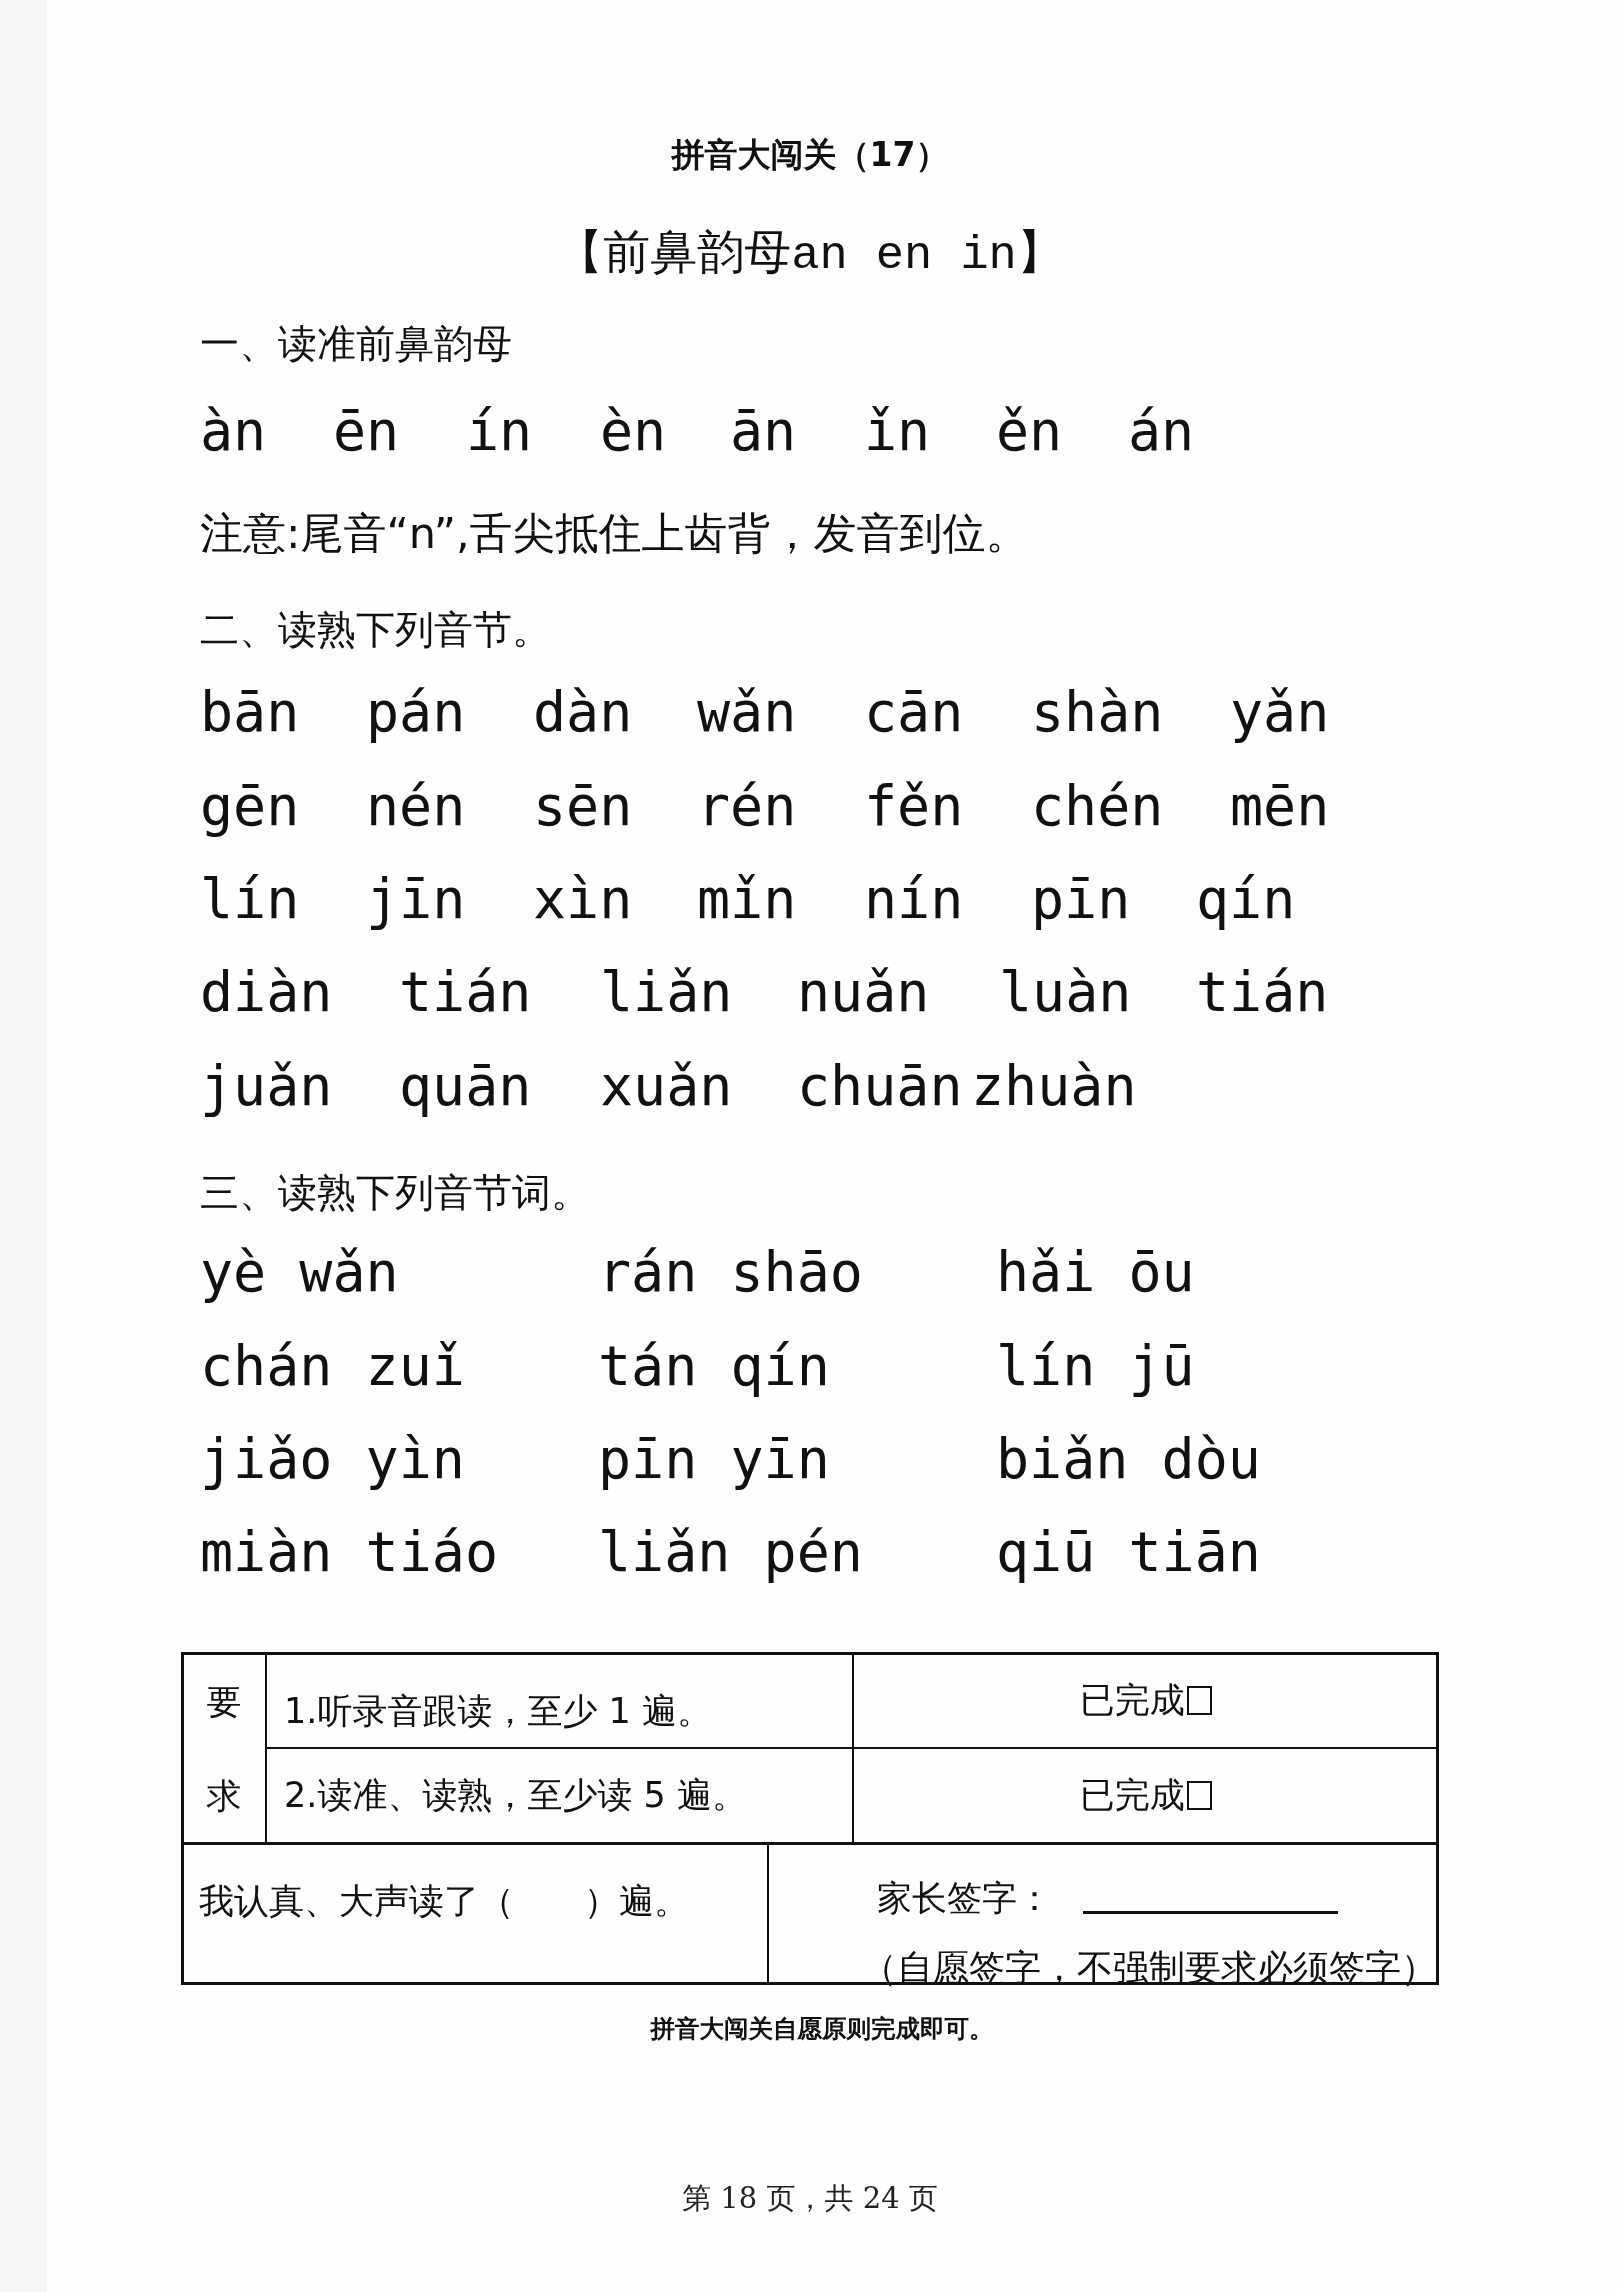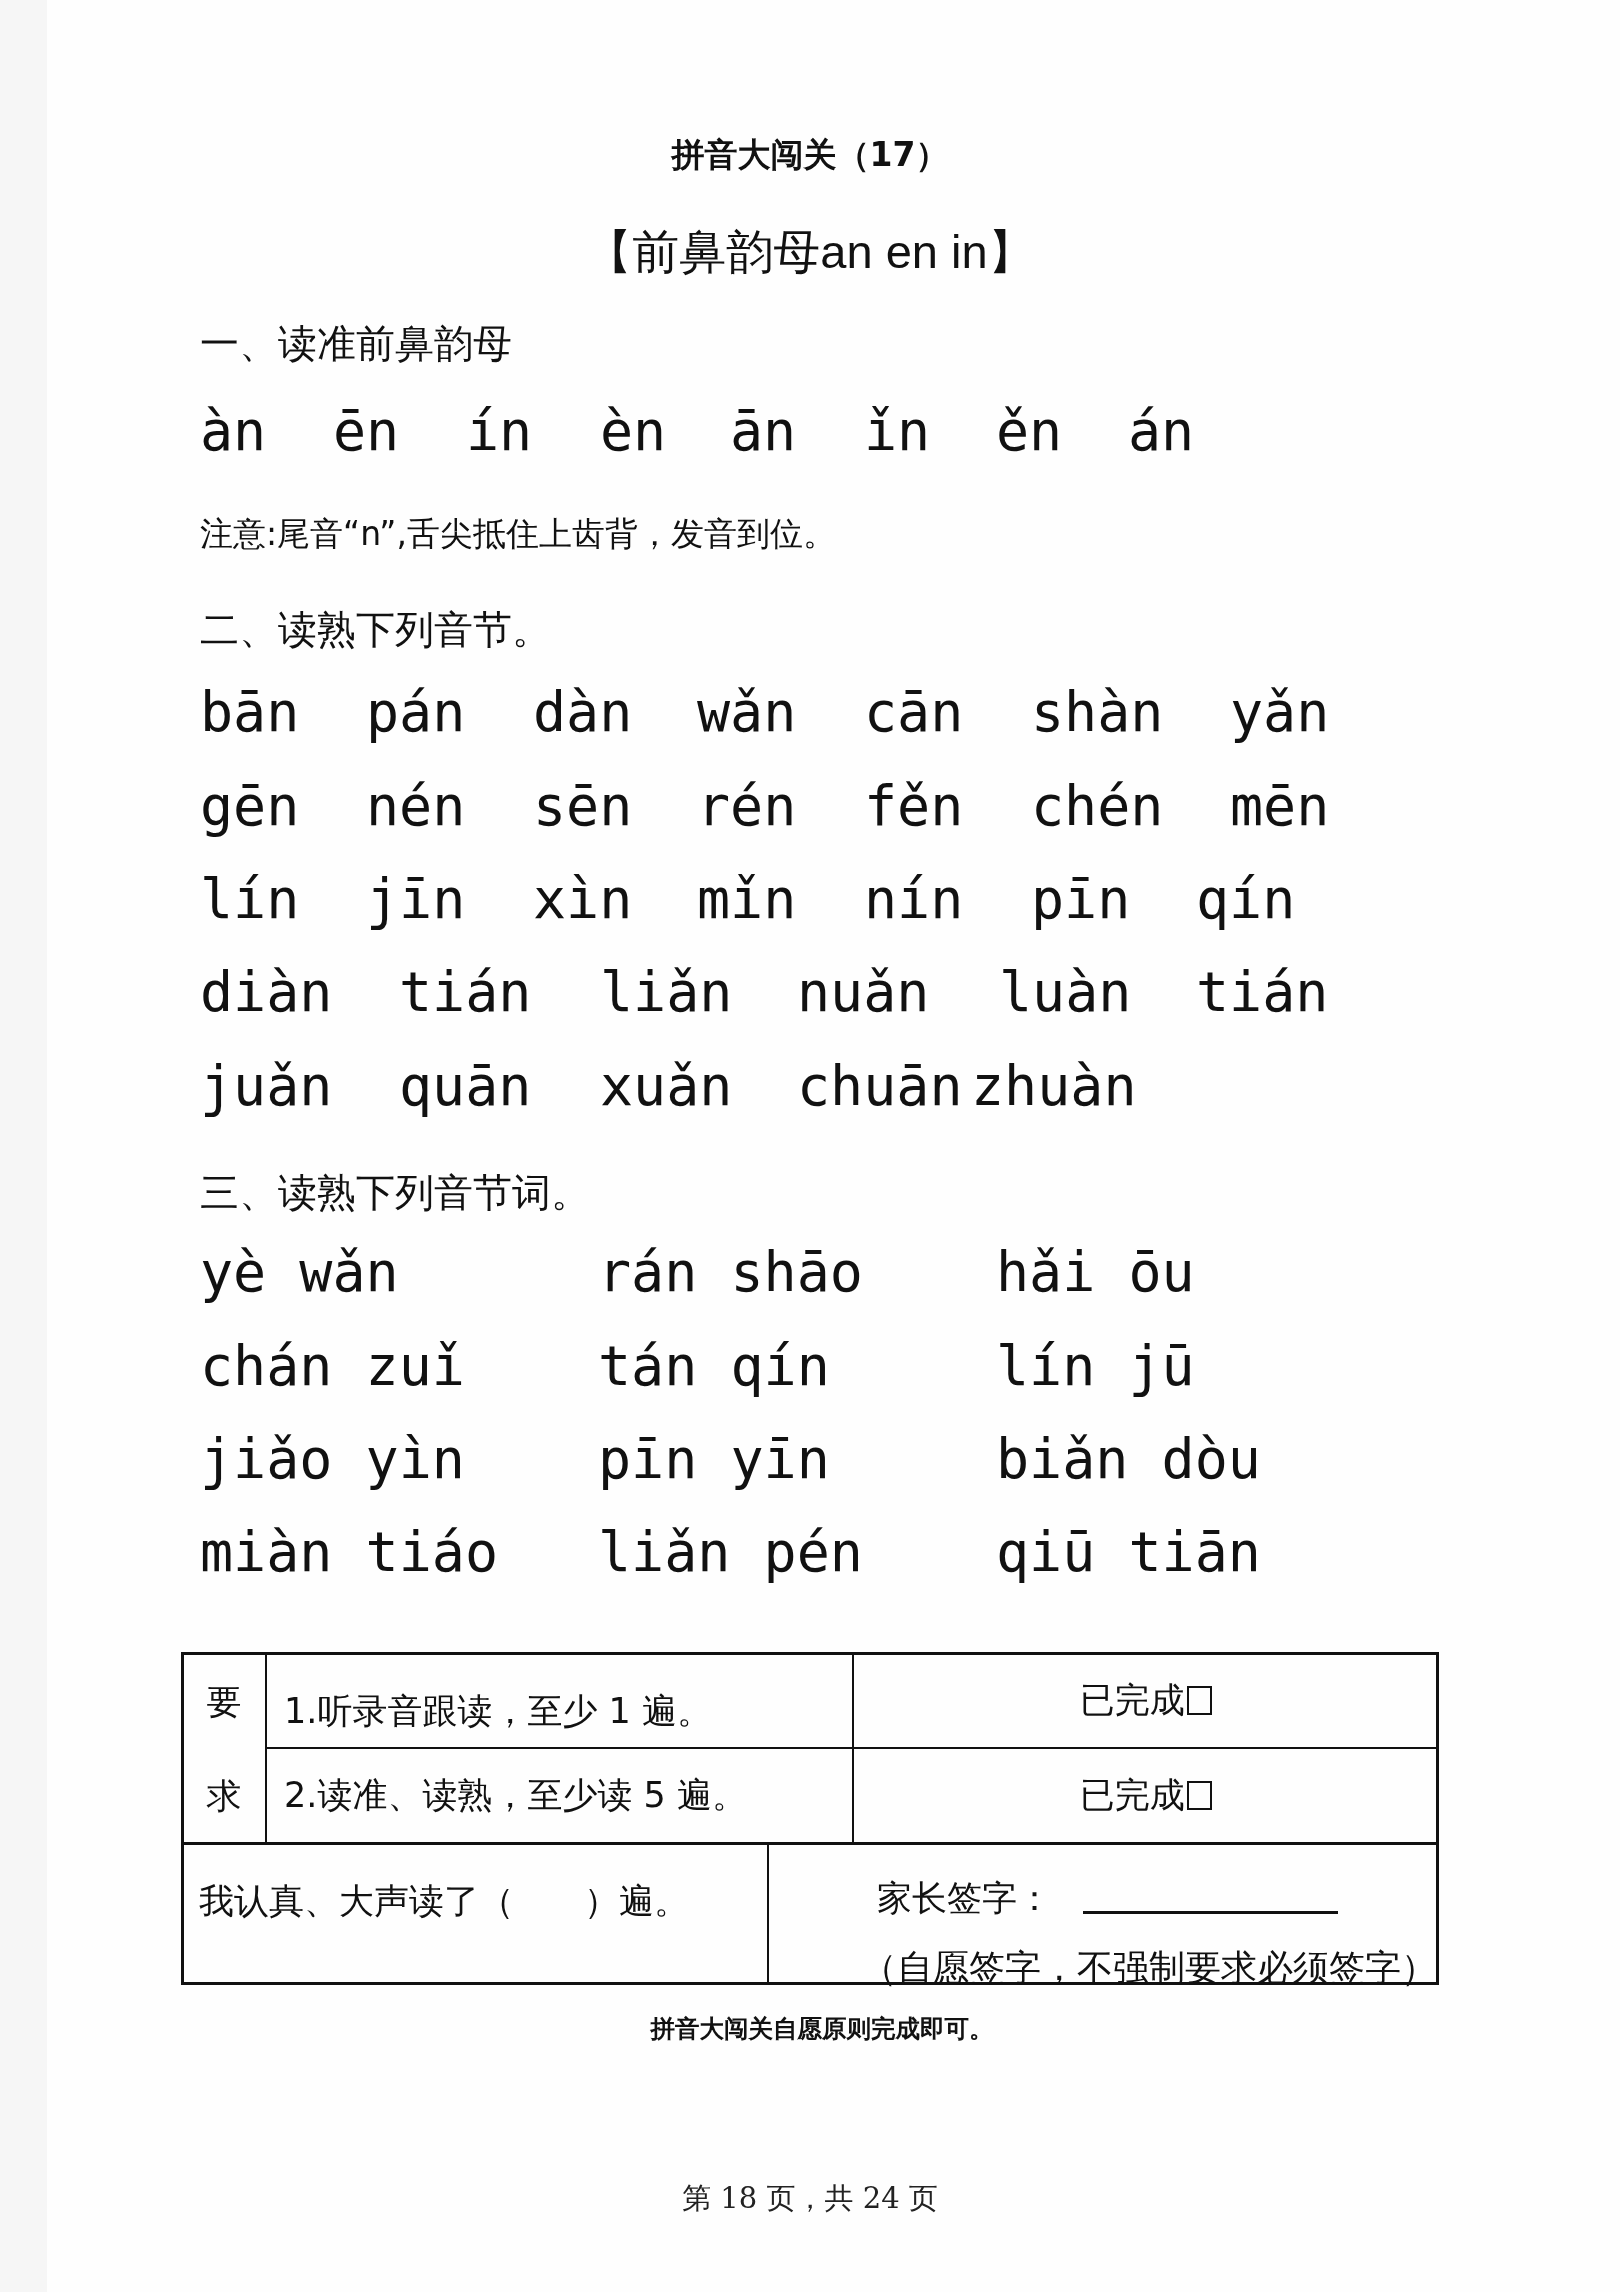--- a/index.html
+++ b/index.html
@@ -5,23 +5,23 @@
   html, body { margin: 0; padding: 0; }
   body {
     width: 1620px; height: 2293px; position: relative; overflow: hidden;
     background: #fefefe; color: #111;
     font-family: "DejaVu Sans", sans-serif;
   }
   .left-shade { position: absolute; left: 0; top: 0; width: 47px; height: 2293px; background: #f6f6f6; }
   .abs { position: absolute; white-space: nowrap; text-align: center; }
   .title { left: 0; width: 1620px; top: 125px; text-align: center; font-size: 33px; font-weight: bold; line-height: 59px; }
   .subtitle { left: 0; width: 1620px; top: 222px; text-align: center; font-size: 47px; line-height: 59px; }
-  .subtitle .latin { font-family: Liberation Sans, sans-serif; }
+  .subtitle .latin { font-family: Liberation Mono, monospace; }
   .section { left: 200px; font-size: 39px; line-height: 43px; }
-  .note { left: 200px; font-size: 33px; line-height: 39px; }
+  .note { left: 200px; font-size: 43px; line-height: 39px; }
   .py { font-family: "DejaVu Sans Mono", monospace; font-size: 55px; line-height: 59px; }
   .tline { position: absolute; background: #111; }
   .tcell { position: absolute; display: flex; align-items: center; font-size: 35px; }
   .footnote { left: 12px; width: 1620px; top: 2014px; text-align: center; font-size: 24.5px; font-weight: bold; line-height: 29px; }
   .pagefoot { left: 0; width: 1620px; top: 2181px; text-align: center; font-size: 29px; line-height: 35px; font-family: "DejaVu Serif", serif; color: #222; }
   .sigline { position: absolute; left: 1083px; top: 1911px; width: 255px; height: 2.9px; background: #111; }
   .checkbox { display: inline-block; width: 25.5px; height: 29px; border: 2.9px solid #111; box-sizing: border-box; vertical-align: -3.9px; margin-left: 2px; }
 </style>
 </head>
 <body>

